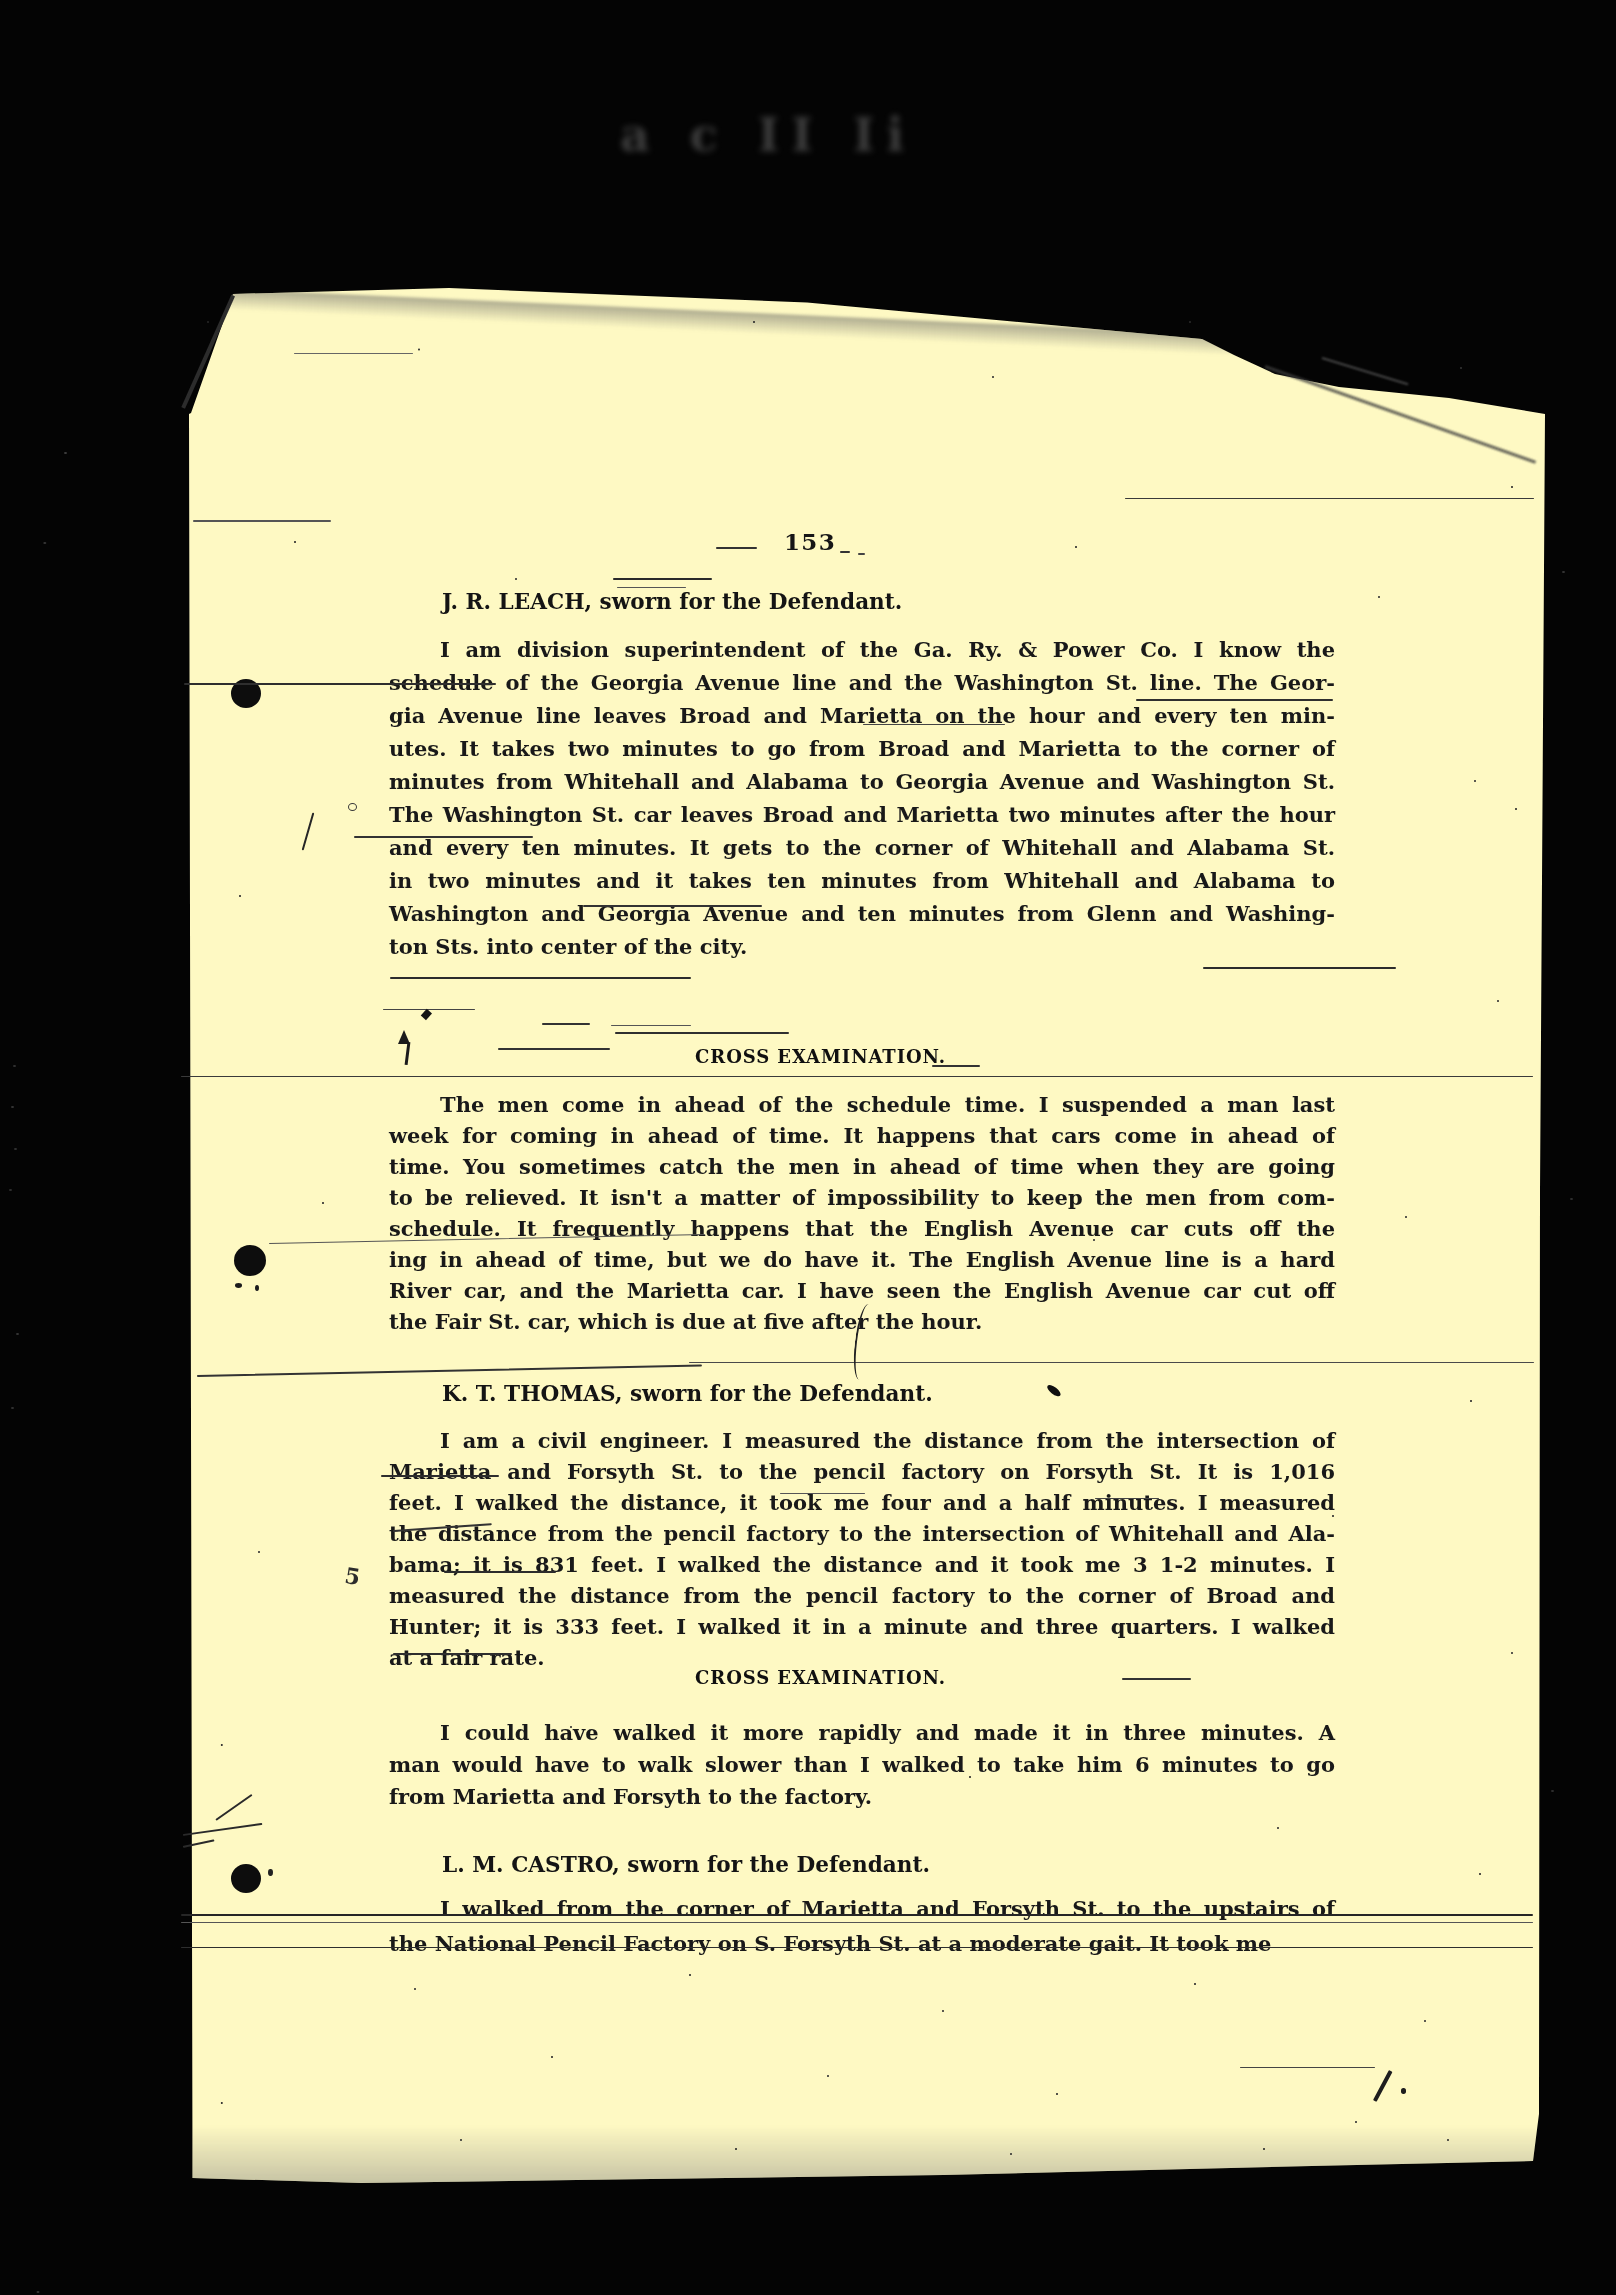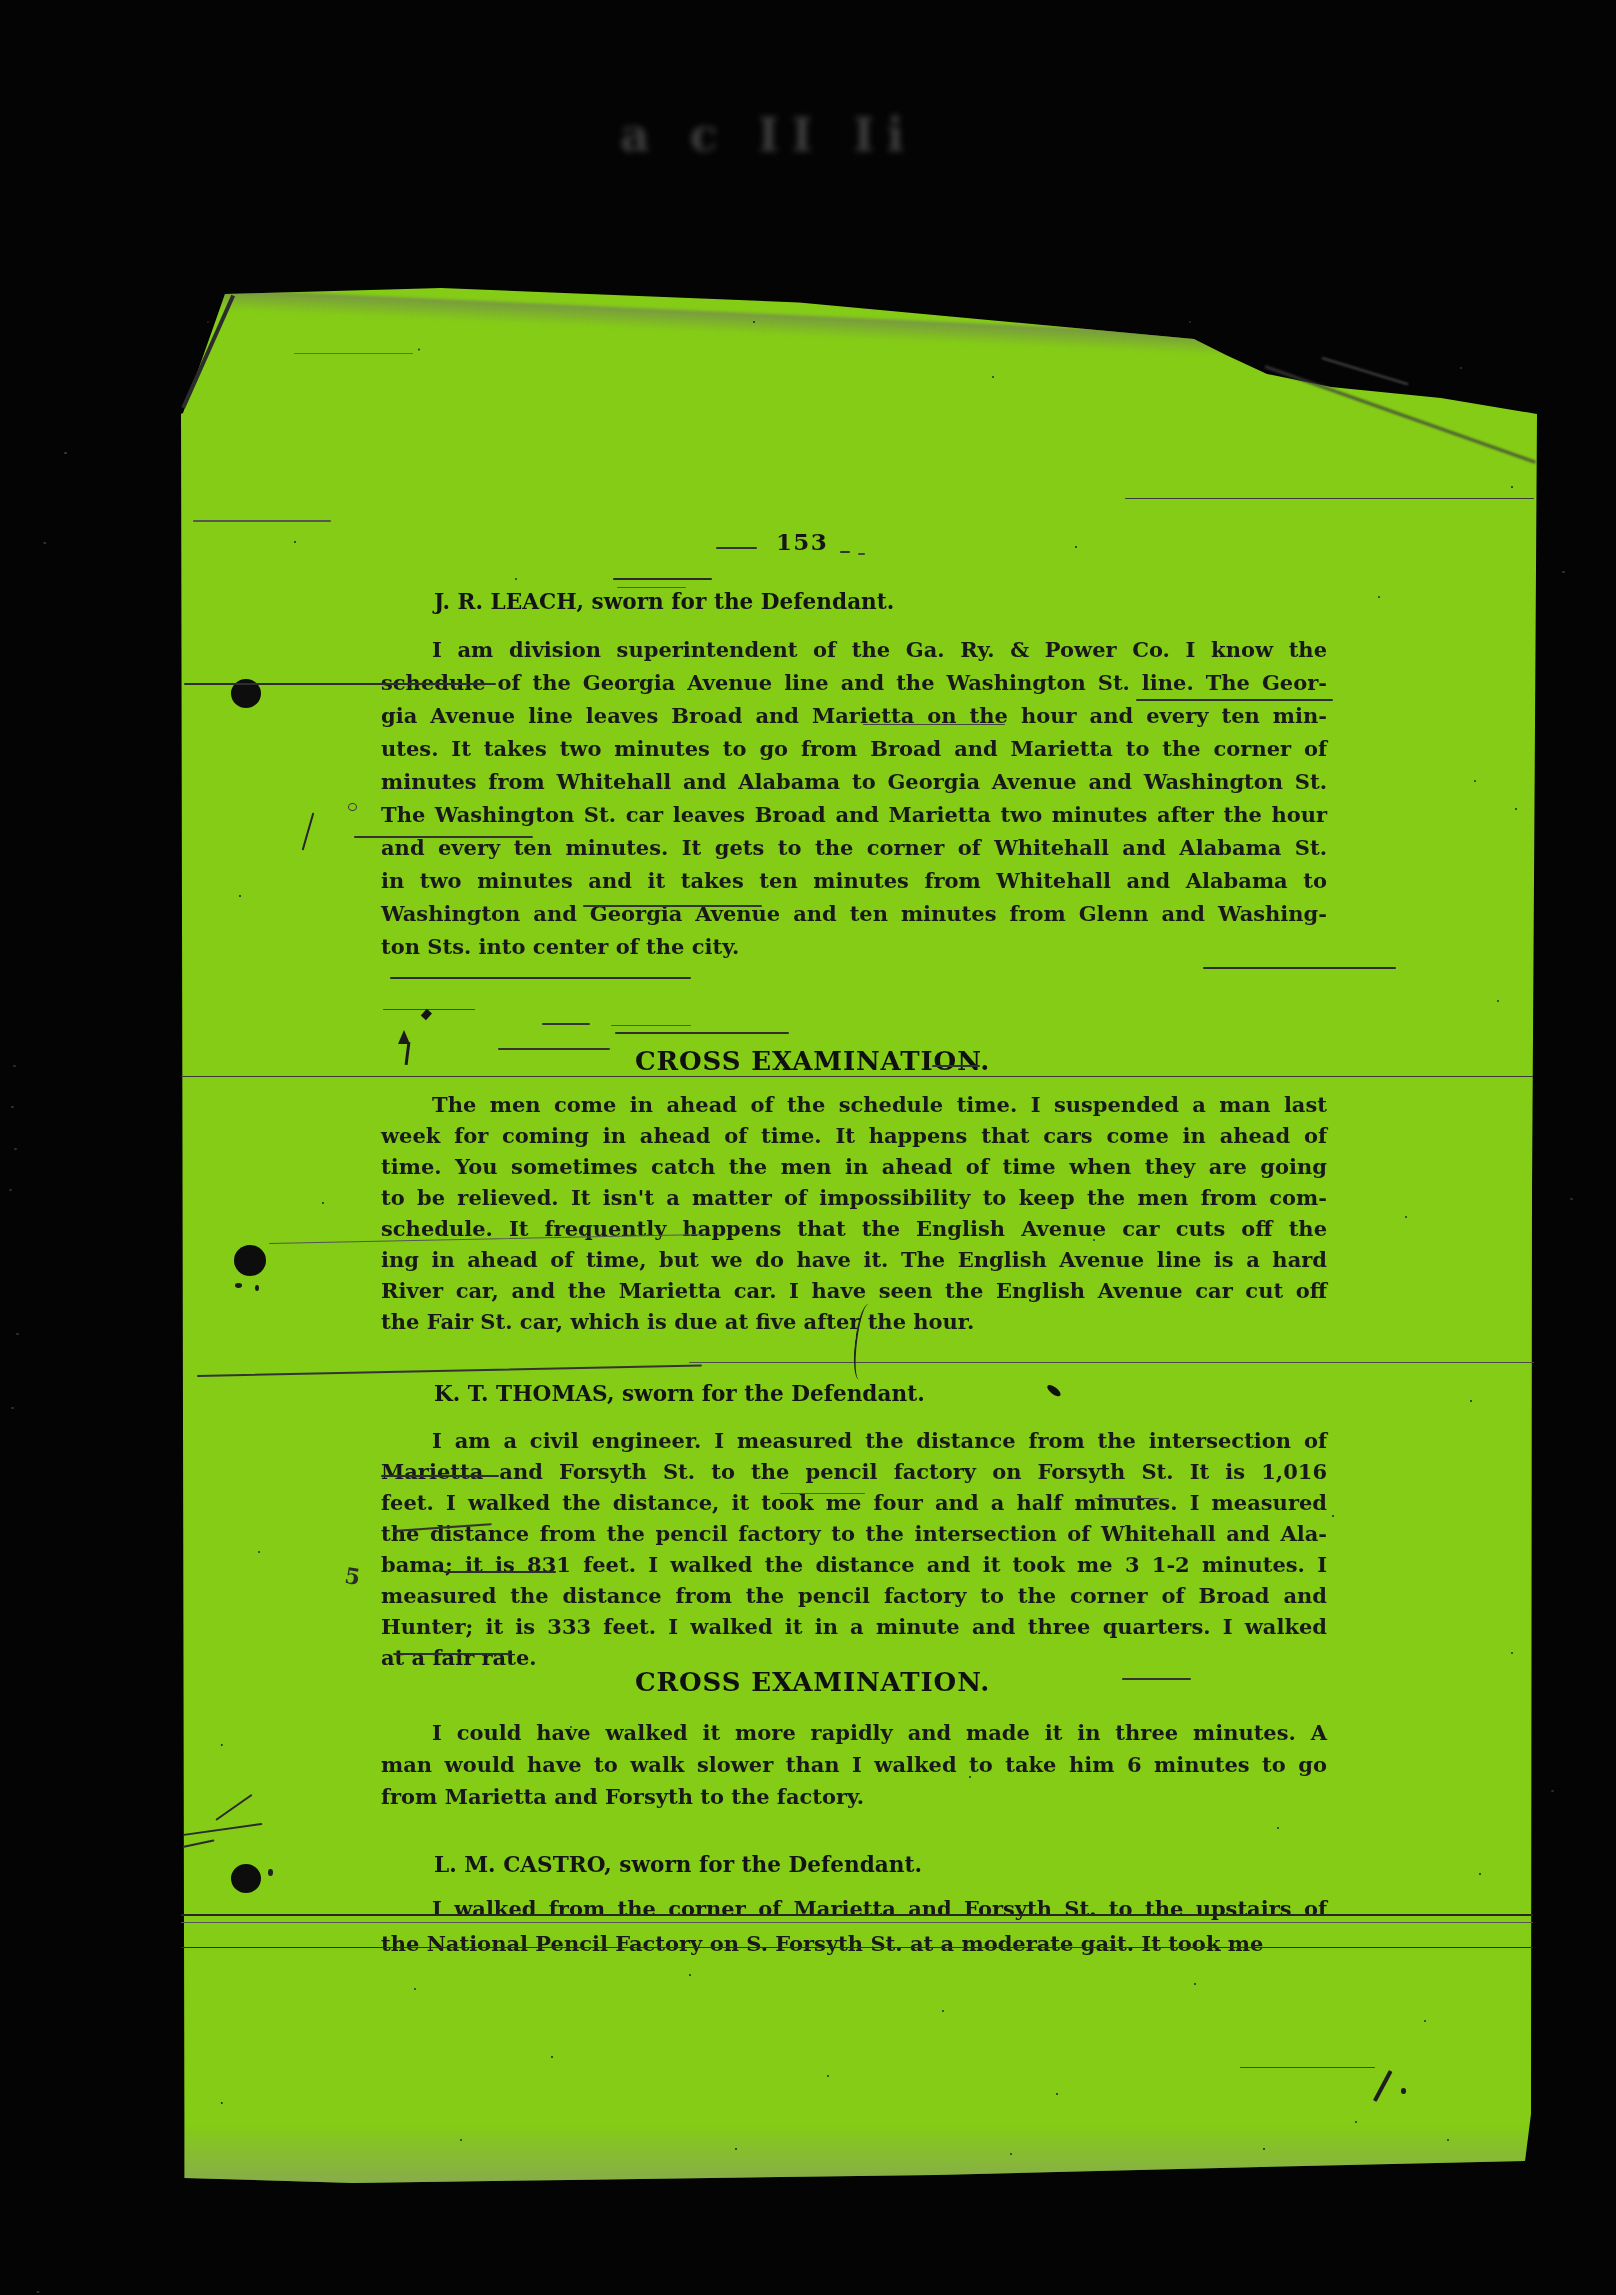--- a/index.html
+++ b/index.html
@@ -2,34 +2,34 @@
 <html style="font-size:7.3px"><head>
 <meta charset="utf-8">
 <style>
   html,body{margin:0;padding:0;background:#000;}
   #canvas{position:relative;width:1616px;height:2413px;background:#040404;overflow:hidden;
           font-family:"DejaVu Serif","Liberation Serif",serif;}
   
   .watermark{position:absolute;left:620px;top:108px;color:#474747;font-size:46px;font-weight:bold;
              letter-spacing:12px;filter:blur(3.2px);opacity:.85;}
   
-  #page{position:absolute;left:156px;top:275px;width:1382px;height:1910px;background:#84cc16;
+  #page{position:absolute;left:164px;top:275px;width:1382px;height:1910px;background:#fef9c3;
         clip-path:polygon(27px 138px,69px 19px,285px 13px,643px 27.5px,1038px 64px,1070px 80px,
         1111px 99px,1175px 112px,1285px 123px,1381px 139px,1376px 918px,1375px 1839px,
         1369px 1886px,1148px 1891px,780px 1900px,413px 1905px,197px 1908px,28.5px 1903px,25px 139px);}
   .topfuzz{position:absolute;left:64px;top:13.8px;width:1010px;height:21px;
            background:linear-gradient(to bottom,rgba(110,108,102,.55),rgba(110,108,102,0));
            transform:rotate(2.6deg);transform-origin:left top;filter:blur(1.8px);}
   .botfuzz{position:absolute;left:0;bottom:0;width:100%;height:60px;
            background:linear-gradient(to bottom,rgba(145,143,137,0),rgba(140,138,132,.5));filter:blur(1.4px);}
   .pageno{position:absolute;left:600px;top:253px;width:92px;text-align:center;
           font-size:23px;font-weight:bold;color:#161616;letter-spacing:1.4px;}
   .wheading{position:absolute;left:278px;font-size:21.6px;font-weight:bold;color:#141414;white-space:nowrap;}
   .xheading{position:absolute;left:225px;width:946px;text-align:center;padding-right:83px;box-sizing:border-box;
-            font-size:26px;font-weight:bold;color:#101010;letter-spacing:0.9px;white-space:nowrap;}
+            font-size:18px;font-weight:bold;color:#101010;letter-spacing:0.9px;white-space:nowrap;}
   .para{position:absolute;left:225px;width:946px;color:#191919;font-size:21px;font-weight:bold;}
   .tl{text-align:justify;text-align-last:justify;white-space:normal;overflow:visible;}
   .tl.first{text-indent:51px;}
   .tl.last{text-align-last:left;}
   
   .s{position:absolute;border-radius:0.9px;transform:rotate(var(--r,0deg));transform-origin:left center;}
   .hole{position:absolute;width:30px;height:29px;border-radius:50%;background:#0d0d0d;filter:blur(0.5px);}
   .crease{position:absolute;transform-origin:left center;filter:blur(0.9px);}
   .arcmark{position:absolute;left:855px;top:1304px;width:15.6px;height:76px;border-left:2.3px solid #222;
            border-radius:50% 0 0 50%;transform:rotate(7deg);}

